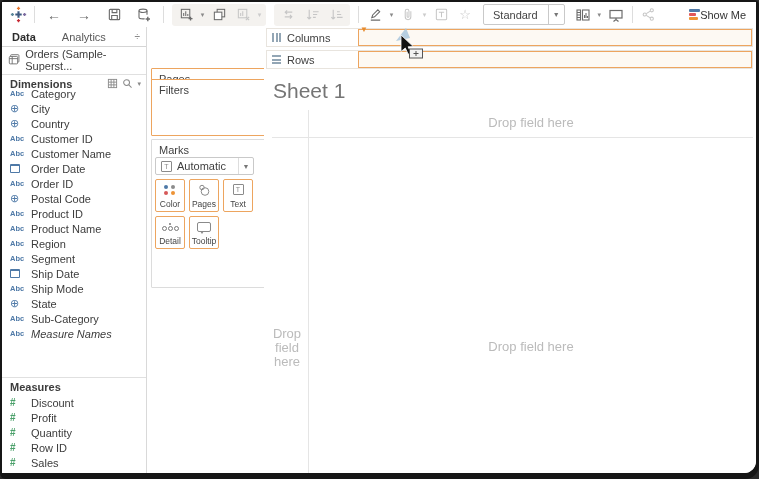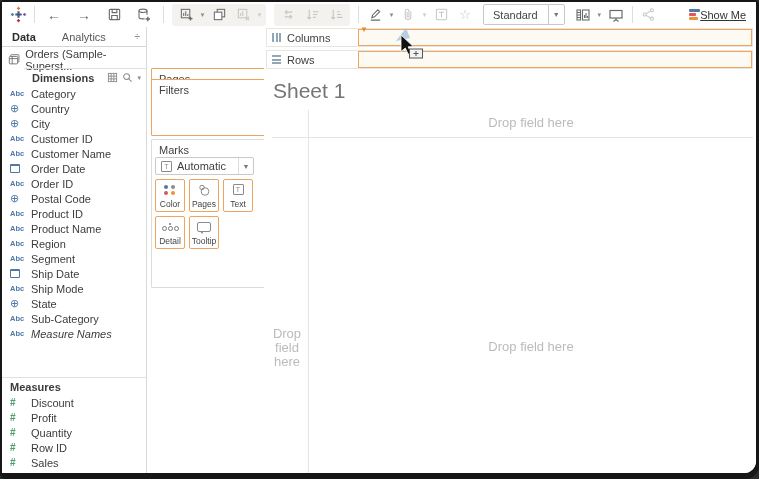--- a/index.html
+++ b/index.html
@@ -10,33 +10,33 @@
   .tbtn{display:inline-flex;align-items:center;justify-content:center;width:24px;height:22px;color:#6b6b6b;flex:0 0 auto;}
   .tbtn.dis{color:#c6c6c6;}
   .tsep{width:1px;height:17px;background:#ddd;margin:0 4px;flex:0 0 auto;}
   .tgroup{display:flex;align-items:center;background:#f4f2ef;border-radius:3px;height:22px;margin:0 4px;padding:0 2px;flex:0 0 auto;}
   .caret{font-size:7px;color:#8a8a8a;width:9px;text-align:center;flex:0 0 auto;}
   .caret.dis{color:#cccccc;}
   .arrowglyph{font-size:14px;line-height:1;}
   #standard-select{display:flex;align-items:center;height:19px;border:1px solid #c9c9c9;border-radius:2px;margin:0 6px;flex:0 0 auto;}
   #standard-select .val{padding:0 10px 0 9px;color:#444;}
   #standard-select .dd{width:15px;height:100%;border-left:1px solid #c9c9c9;display:flex;align-items:center;justify-content:center;font-size:7px;color:#777;}
-  #show-me{margin-left:auto;display:flex;align-items:center;padding-right:10px;color:#333;flex:0 0 auto;text-decoration:underline;}
+  #show-me{margin-left:auto;display:flex;align-items:center;padding-right:10px;color:#333;flex:0 0 auto;}
   .sm-bars{display:flex;flex-direction:column;gap:1.5px;}
   .sm-bars i{display:block;height:2.5px;border-radius:1px;}
   
   #datapane{position:absolute;top:25px;left:0;width:144px;bottom:0;background:#fff;border-right:1px solid #d9d9d9;}
   #tabbar{position:absolute;top:0;left:0;right:0;height:19px;border-bottom:1px solid #d5d5d5;display:flex;align-items:center;}
   .tab{padding:0 10px;color:#2d2d2d;}
   .tab.active{font-weight:bold;}
   .tab.inactive{color:#585858;font-weight:normal;padding-left:16px;}
   #pane-split-icon{margin-left:auto;padding-right:6px;color:#8a8a8a;font-size:10px;}
   #source-row{position:absolute;top:24px;left:0;right:0;height:17px;display:flex;align-items:center;gap:5px;padding-left:6px;color:#3c3c3c;}
   #dims-header,#meas-header{position:absolute;left:0;right:0;height:17px;display:flex;align-items:center;font-weight:bold;color:#3c3c3c;padding-left:8px;border-top:1px solid #e0e0e0;}
-  #dims-header{top:41px;margin-left:22px;}
+  #dims-header{top:47px;}
   #meas-header{top:350px;}
   .hdr-icons{margin-left:auto;display:flex;align-items:center;gap:4px;padding-right:5px;color:#8a8a8a;font-weight:normal;}
   .flist{position:absolute;left:0;right:1px;}
   #dims-list{top:59px;}
   #meas-list{top:368px;}
   .frow{display:flex;align-items:center;height:15px;padding-left:8px;}
   .ficon{width:21px;flex:0 0 auto;display:flex;align-items:center;color:#4e79a7;font-size:10px;}
   .flabel{color:#3c3c3c;white-space:nowrap;}
   .frow.italic .flabel{font-style:italic;}
   .g-abc::before{content:"Abc";font-size:7.5px;font-weight:bold;color:#4e79a7;}
@@ -256,25 +256,25 @@
         <span style="font-size:7px;">▾</span>
       </span>
     </div>
     <div class="flist" id="dims-list">
           <div class="frow">
     <span class="ficon g-abc"></span>
     <span class="flabel">Category</span>
   </div>
           <div class="frow">
     <span class="ficon g-globe"></span>
+    <span class="flabel">City</span>
+  </div>
+          <div class="frow">
+    <span class="ficon g-globe"></span>
     <span class="flabel">Country</span>
-  </div>
-          <div class="frow">
-    <span class="ficon g-globe"></span>
-    <span class="flabel">City</span>
   </div>
           <div class="frow">
     <span class="ficon g-abc"></span>
     <span class="flabel">Customer ID</span>
   </div>
           <div class="frow">
     <span class="ficon g-abc"></span>
     <span class="flabel">Customer Name</span>
   </div>
           <div class="frow">

